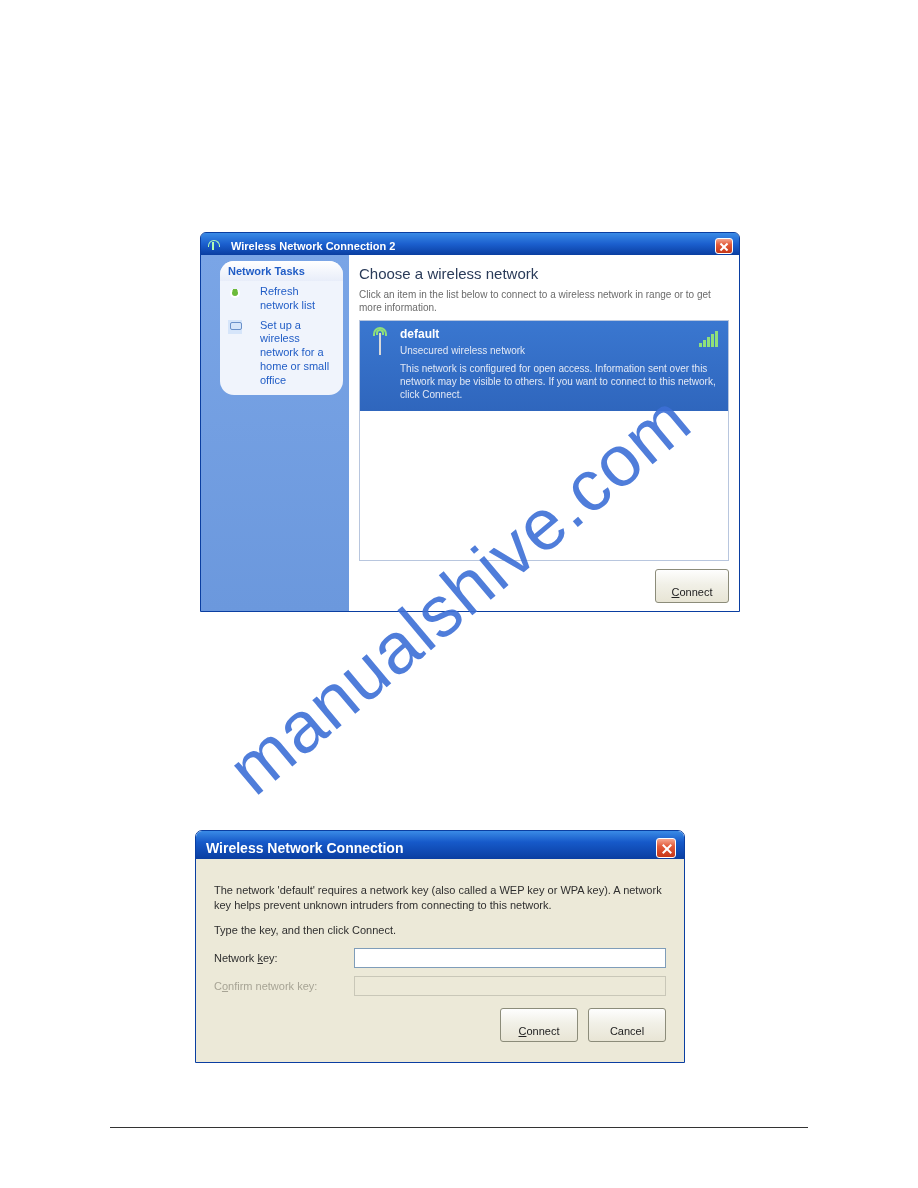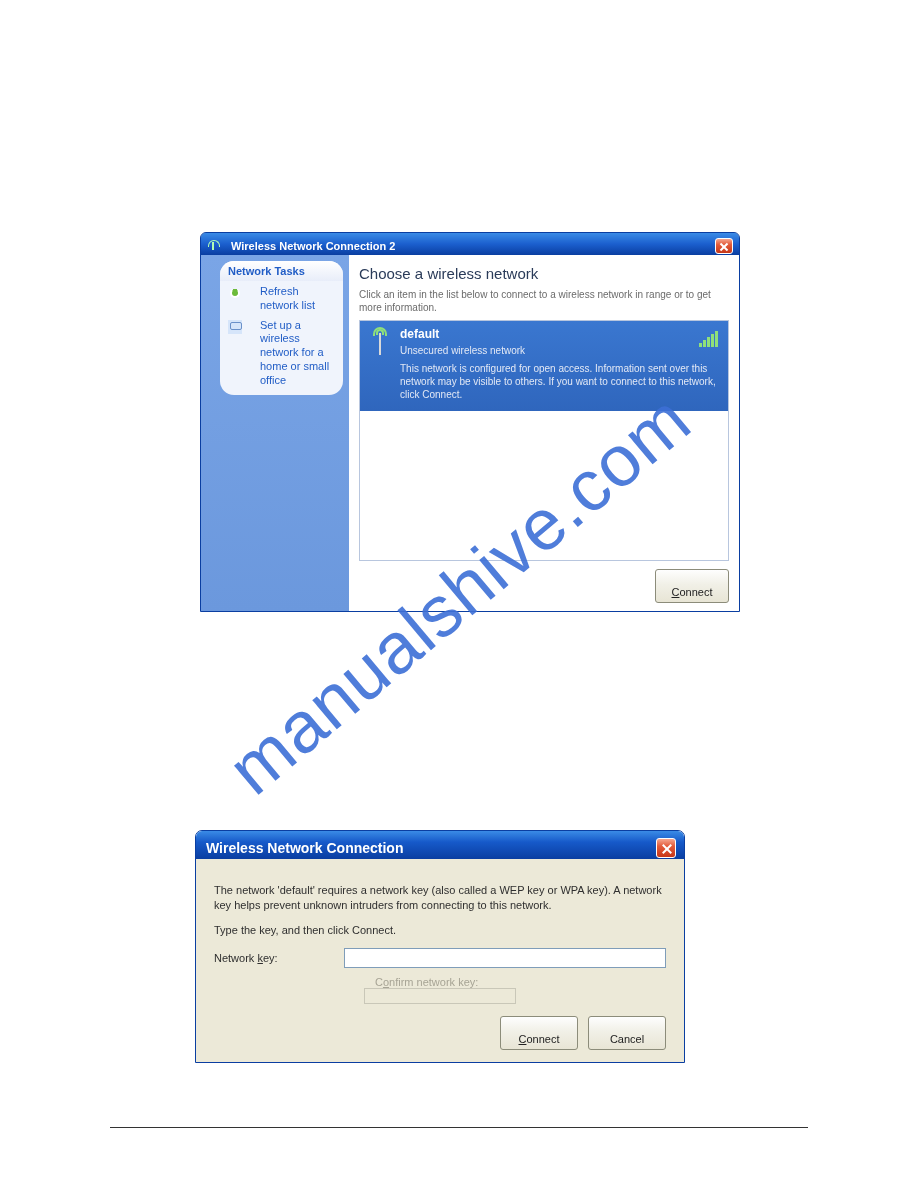--- a/index.html
+++ b/index.html
@@ -215,22 +215,22 @@
     background:#ece9d8;
     padding:16px 18px 10px 18px;
     height:calc(100% - 28px);
     color:#2f2f2f;
     font-size:11px;
   }
   .dlgbody p{margin:8px 0 10px 0;line-height:1.35;}
   .formrow{
     display:flex;align-items:center;margin-bottom:8px;
   }
-  .formrow label{width:130px;}
-  .formrow.disabled{color:#a7a495;flex-direction:column;}
+  .formrow label{width:140px;}
+  .formrow.disabled{color:#a7a495;}
   .xpinput{
     flex:1;height:20px;
     border:1px solid #7f9db9;
     background:#fff;
     padding:1px 4px;
     font-size:11px;
   }
   .xpinput.disabled{
     background:#ece9d8;border-color:#c9c7b8;
   }

